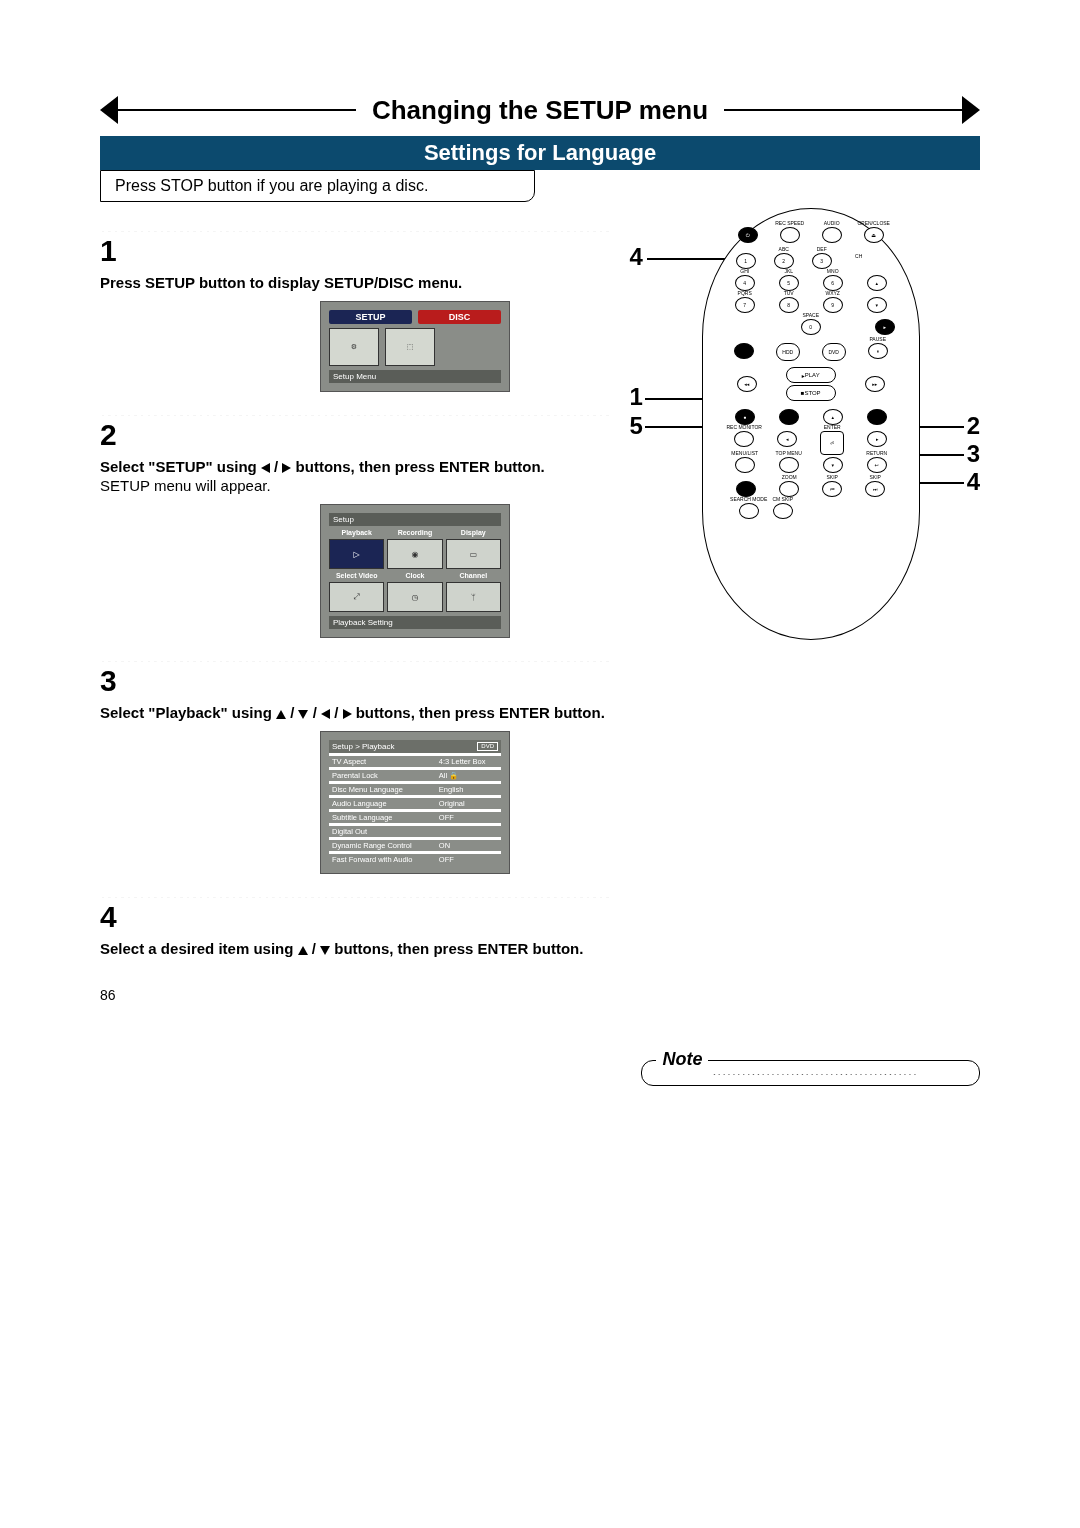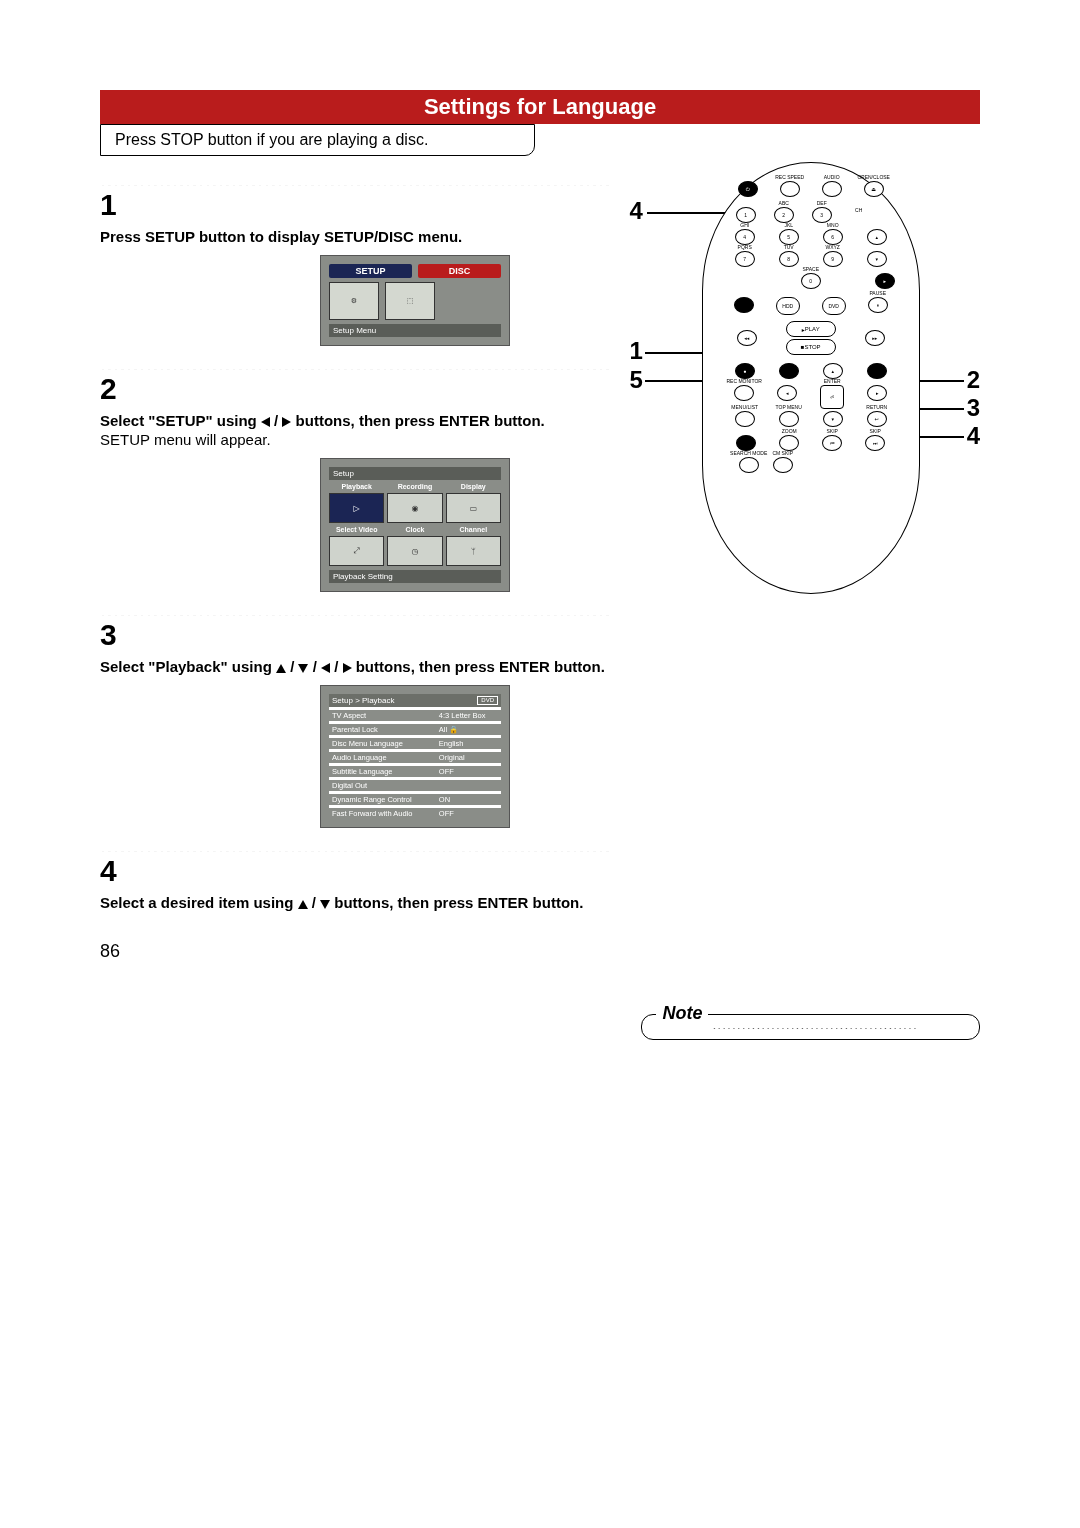--- a/index.html
+++ b/index.html
@@ -28,21 +28,21 @@
   }
   .arrow-l { border-right: 18px solid #000; }
   .arrow-r { border-left: 18px solid #000; }
   .ribbon-line { flex: 1; height: 2px; background: #000; }
   .ribbon-title {
     font-size: 26px;
     font-weight: bold;
     padding: 0 16px;
   }
   .subbar {
-    background: #b91c1c;
+    background: #0c4a6e;
     color: #fff;
     text-align: center;
     font-size: 22px;
     font-weight: bold;
     padding: 4px 0;
     margin-top: 6px;
   }
   .prebox {
     border: 1.5px solid #000;
     border-radius: 0 0 10px 0;
@@ -133,26 +133,33 @@
     border-radius:12px;
     padding:10px 12px 14px 12px;
     font-size:15px;
     margin-top: 420px;
     position: relative;
   }
   .note-title { font-style:italic; font-weight:bold; font-size:18px; background:#fff; position:absolute; top:-12px; left:14px; padding:0 6px; }
   .note-dots { font-size:14px; letter-spacing:1px; position:absolute; top:2px; left:70px; right:14px; overflow:hidden; height:12px; }
   .note-box ul { margin:10px 0 0 0; padding-left:14px; }
   .note-box li { margin-bottom:4px; list-style-type: "• "; }
-  .pagenum { font-size:18px; margin-top:30px; }
+  .pagenum { font-size:14px; margin-top:30px; }
 </style>
 </head>
 <body>
 
 <div class="page">
+  <div class="title-ribbon">
+    <div class="arrow-l"></div>
+    <div class="ribbon-line"></div>
+    <div class="ribbon-title">Changing the SETUP menu</div>
+    <div class="ribbon-line"></div>
+    <div class="arrow-r"></div>
+  </div>
   <div class="subbar">Settings for Language</div>
   <div class="prebox">Press STOP button if you are playing a disc.</div>
 
   <div class="layout">
     <div class="left">
 
       <div class="dots">..............................................................................</div>
       <div class="stepnum">1</div>
       <div class="instr instr-bold">Press SETUP button to display SETUP/DISC menu.</div>
       <div class="osd-screen">

